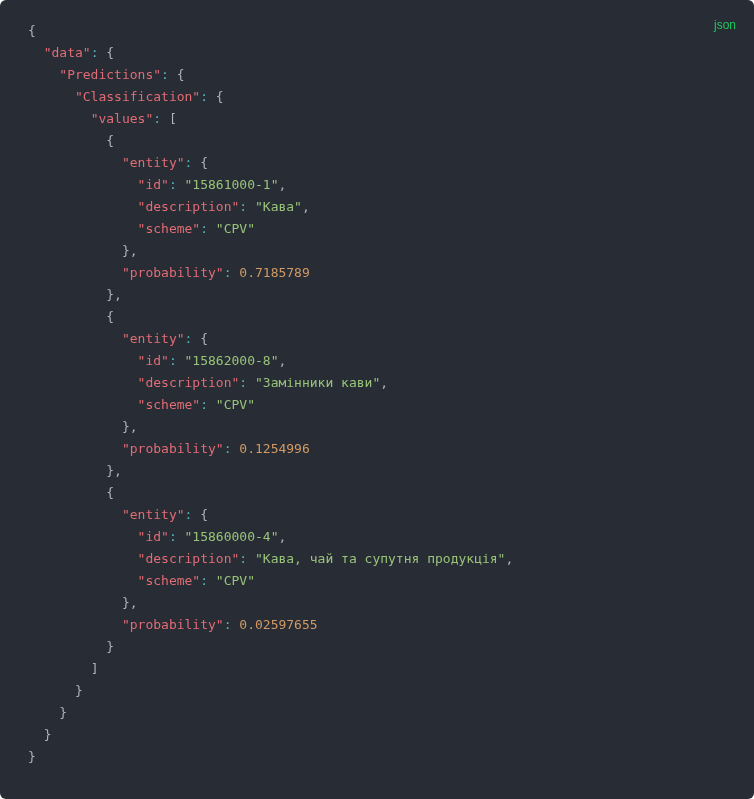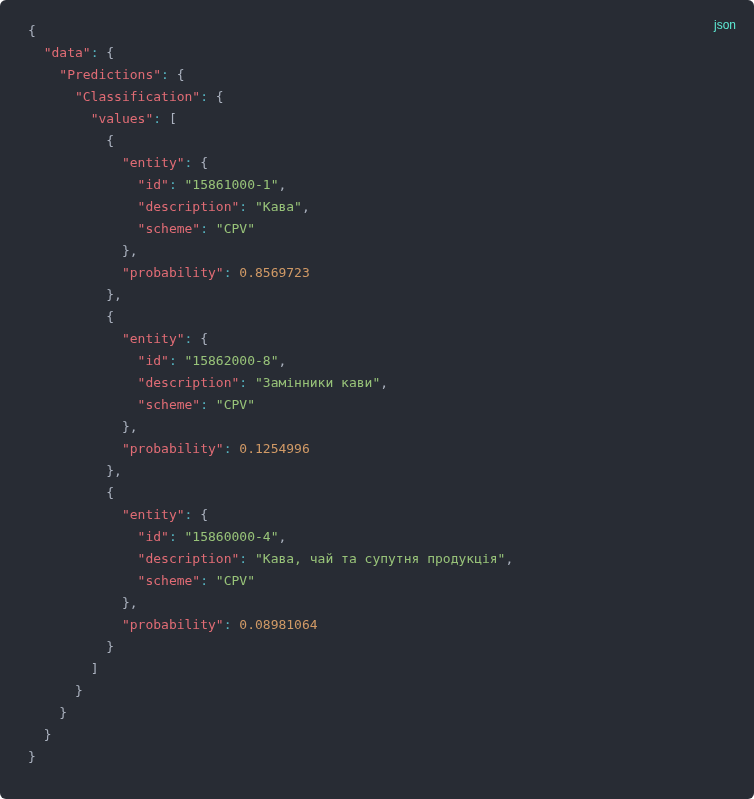--- a/index.html
+++ b/index.html
@@ -16,21 +16,21 @@
     padding: 20px 28px 24px 28px;
     position: relative;
     width: 754px;
     min-height: 799px;
     overflow: auto;
   }
   .lang-label {
     position: absolute;
     top: 14px;
     right: 18px;
-    color: #5eead4;
+    color: #22c55e;
     font-size: 12px;
     font-family: -apple-system, BlinkMacSystemFont, 'Segoe UI', sans-serif;
   }
   pre {
     white-space: pre;
     color: #abb2bf;
   }
   .punct { color: #abb2bf; }
   .key { color: #e06c75; }
   .string { color: #98c379; }
@@ -46,36 +46,36 @@
   <span class="key">"data"</span><span class="colon">:</span> <span class="punct">{</span>
     <span class="key">"Predictions"</span><span class="colon">:</span> <span class="punct">{</span>
       <span class="key">"Classification"</span><span class="colon">:</span> <span class="punct">{</span>
         <span class="key">"values"</span><span class="colon">:</span> <span class="punct">[</span>
           <span class="punct">{</span>
             <span class="key">"entity"</span><span class="colon">:</span> <span class="punct">{</span>
               <span class="key">"id"</span><span class="colon">:</span> <span class="string">"15861000-1"</span><span class="punct">,</span>
               <span class="key">"description"</span><span class="colon">:</span> <span class="string">"Кава"</span><span class="punct">,</span>
               <span class="key">"scheme"</span><span class="colon">:</span> <span class="string">"CPV"</span>
             <span class="punct">},</span>
-            <span class="key">"probability"</span><span class="colon">:</span> <span class="number">0.8569723</span>
+            <span class="key">"probability"</span><span class="colon">:</span> <span class="number">0.7185789</span>
           <span class="punct">},</span>
           <span class="punct">{</span>
             <span class="key">"entity"</span><span class="colon">:</span> <span class="punct">{</span>
               <span class="key">"id"</span><span class="colon">:</span> <span class="string">"15862000-8"</span><span class="punct">,</span>
               <span class="key">"description"</span><span class="colon">:</span> <span class="string">"Замінники кави"</span><span class="punct">,</span>
               <span class="key">"scheme"</span><span class="colon">:</span> <span class="string">"CPV"</span>
             <span class="punct">},</span>
             <span class="key">"probability"</span><span class="colon">:</span> <span class="number">0.1254996</span>
           <span class="punct">},</span>
           <span class="punct">{</span>
             <span class="key">"entity"</span><span class="colon">:</span> <span class="punct">{</span>
               <span class="key">"id"</span><span class="colon">:</span> <span class="string">"15860000-4"</span><span class="punct">,</span>
               <span class="key">"description"</span><span class="colon">:</span> <span class="string">"Кава, чай та супутня продукція"</span><span class="punct">,</span>
               <span class="key">"scheme"</span><span class="colon">:</span> <span class="string">"CPV"</span>
             <span class="punct">},</span>
-            <span class="key">"probability"</span><span class="colon">:</span> <span class="number">0.08981064</span>
+            <span class="key">"probability"</span><span class="colon">:</span> <span class="number">0.02597655</span>
           <span class="punct">}</span>
         <span class="punct">]</span>
       <span class="punct">}</span>
     <span class="punct">}</span>
   <span class="punct">}</span>
 <span class="punct">}</span></pre>
 </div>
 
 </body></html>

